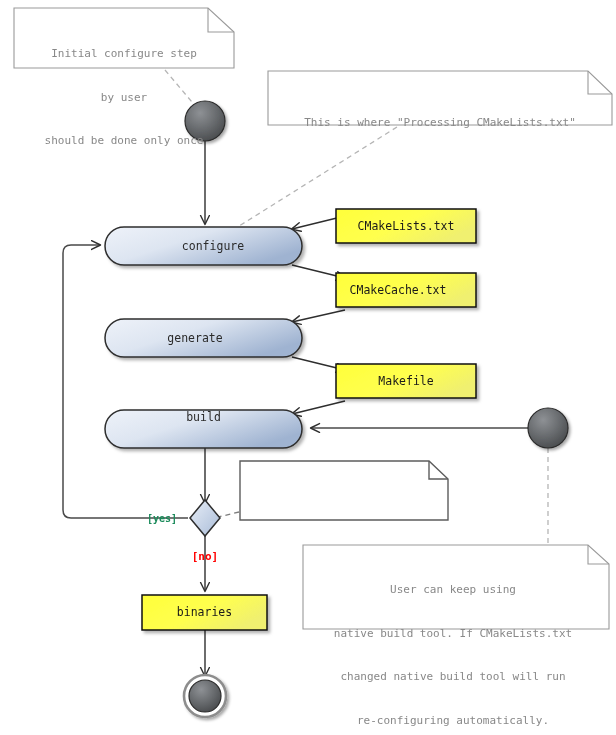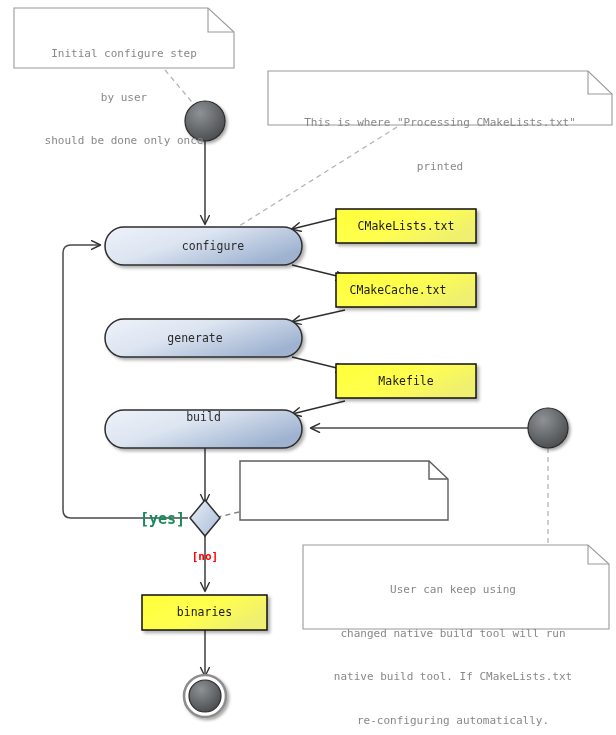--- a/index.html
+++ b/index.html
@@ -46,21 +46,21 @@
   .art-text {
     color: #1a1a1a;
     font-size: 11.5px;
   }
   .dec-text {
     color: #222222;
     font-size: 11.5px;
   }
   .guard-yes {
     color: #1a8a5a;
-    font-size: 15px;
+    font-size: 10px;
     font-weight: bold;
   }
   .guard-no {
     color: #ff0000;
     font-size: 11px;
     font-weight: bold;
   }
 </style>
 </head>
 <body>
@@ -159,31 +159,30 @@
   </svg>
 
   <div class="lbl note-text" style="left:14px; top:18px; width:220px;">
     <div>Initial configure step</div>
     <div>by user</div>
     <div>should be done only once</div>
   </div>
 
   <div class="lbl note-text" style="left:268px; top:87px; width:344px;">
     <div>This is where "Processing CMakeLists.txt"</div>
-    <div>printed</div>
   </div>
 
   <div class="lbl dec-text" style="left:240px; top:474px; width:200px;">
     <div style="height:10px;"></div>
   </div>
 
   <div class="lbl note-text" style="left:303px; top:554px; width:300px;">
     <div>User can keep using</div>
+    <div>native build tool. If CMakeLists.txt</div>
     <div>changed native build tool will run</div>
-    <div>native build tool. If CMakeLists.txt</div>
     <div>re-configuring automatically.</div>
   </div>
 
   <div class="lbl act-text" style="left:105px; top:239px; width:216px;">configure</div>
   <div class="lbl act-text" style="left:105px; top:331px; width:180px;">generate</div>
   <div class="lbl act-text" style="left:105px; top:410px; width:197px;">build</div>
 
   <div class="lbl art-text" style="left:336px; top:219px; width:140px;">CMakeLists.txt</div>
   <div class="lbl art-text" style="left:336px; top:283px; width:124px;">CMakeCache.txt</div>
   <div class="lbl art-text" style="left:336px; top:374px; width:140px;">Makefile</div>

